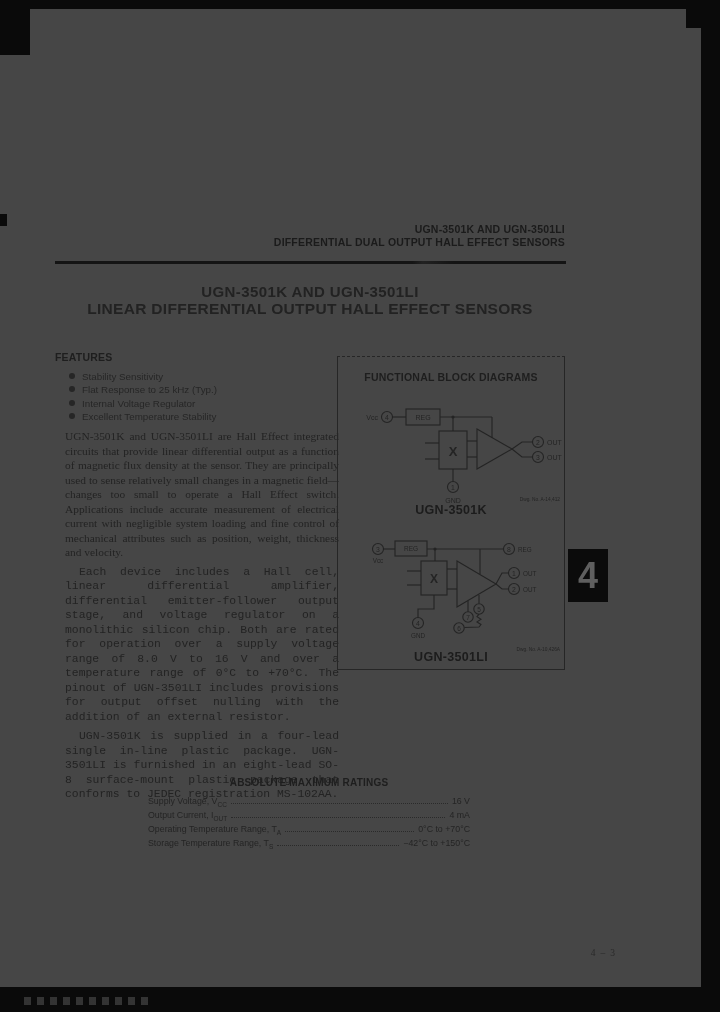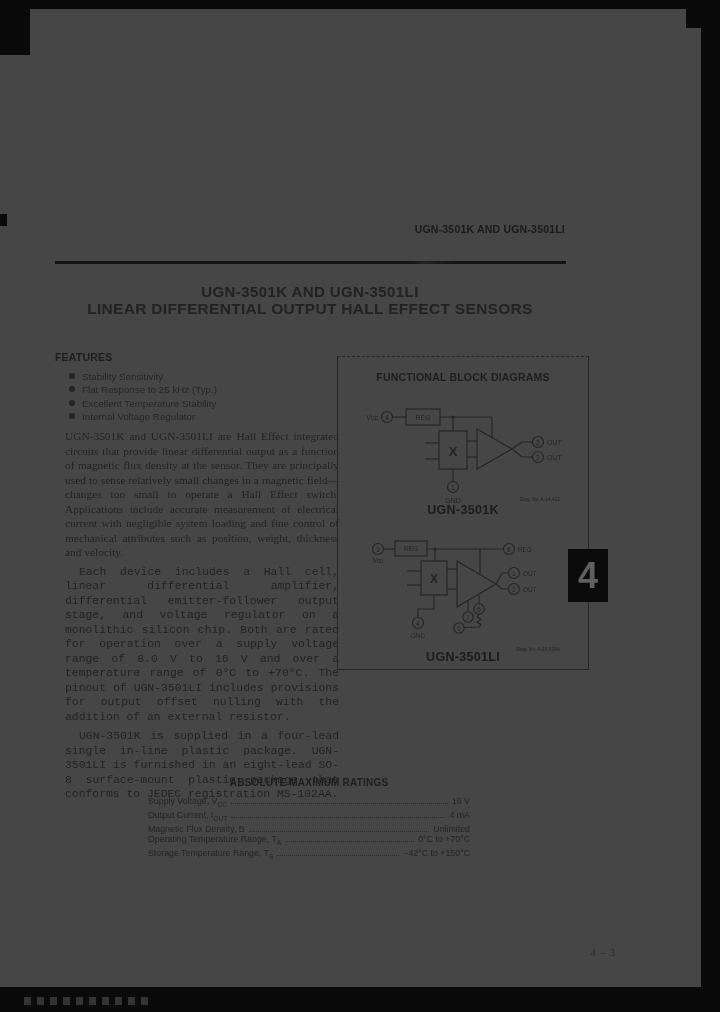--- a/index.html
+++ b/index.html
@@ -23,21 +23,21 @@
   #features li .dot{display:inline-block;width:6px;height:6px;border-radius:50%;
        background:#262626;margin-right:7px;vertical-align:1px;}
   
   #bodytext{position:absolute;left:50px;top:429px;width:289px;
        font-family:"Liberation Serif",serif;font-size:11.4px;line-height:14.5px;
        text-align:justify;color:#232323;}
   #bodytext p{margin:0 0 5px 15px;}
   #bodytext p + p{text-indent:14px;font-family:Liberation Mono, monospace;}
   
   #diagbox{position:absolute;left:337px;top:356px;width:226px;height:312px;
-       border:1px solid #262626;border-top-style:dashed;padding-left:24px;}
+       border:1px solid #262626;border-top-style:dashed;}
   #diagbox .dhead{position:absolute;top:14px;left:0;width:100%;text-align:center;
        font-size:10.5px;font-weight:bold;letter-spacing:.2px;}
   .dlabel{position:absolute;left:0;width:100%;text-align:center;font-size:12.5px;
        font-weight:bold;letter-spacing:.3px;color:#1c1c1c;}
   svg text{font-family:"Liberation Sans",sans-serif;fill:#242424;}
   
   #tab4{position:absolute;left:568px;top:549px;width:40px;height:53px;background:#0b0b0b;
        display:flex;align-items:center;justify-content:center;
        font-size:36px;font-weight:bold;color:#5f5f5f;}
   
@@ -61,35 +61,36 @@
   <div class="blk" style="left:0;top:0;width:720px;height:9px;"></div>
   <div class="blk" style="left:0;top:9px;width:30px;height:46px;"></div>
   <div class="blk" style="left:686px;top:0;width:34px;height:28px;"></div>
   <div class="blk" style="left:701px;top:0;width:19px;height:1012px;"></div>
   <div class="blk" style="left:0;top:987px;width:720px;height:25px;"></div>
   <div class="blk" style="left:0;top:214px;width:7px;height:12px;"></div>
   <div id="smudge"></div>
 
   <div id="hdr">
     <div>UGN-3501K AND UGN-3501LI</div>
+    <div>DIFFERENTIAL DUAL OUTPUT HALL EFFECT SENSORS</div>
   </div>
   <div id="hdr-rule"></div>
 
   <div id="title">
     <div class="t1">UGN-3501K AND UGN-3501LI</div>
     <div class="t2">LINEAR DIFFERENTIAL OUTPUT HALL EFFECT SENSORS</div>
   </div>
 
   <div id="features">
     <h3>FEATURES</h3>
     <ul>
         <li><span class="dot"></span><span>Stability Sensitivity</span></li>
         <li><span class="dot"></span><span>Flat Response to 25 kHz (Typ.)</span></li>
+        <li><span class="dot"></span><span>Internal Voltage Regulator</span></li>
         <li><span class="dot"></span><span>Excellent Temperature Stability</span></li>
-        <li><span class="dot"></span><span>Internal Voltage Regulator</span></li>
       </ul>
   </div>
 
   <div id="bodytext">
     <p>UGN-3501K and UGN-3501LI are Hall Effect integrated circuits that provide linear differential output as a function of magnetic flux density at the sensor. They are principally used to sense relatively small changes in a magnetic field—changes too small to operate a Hall Effect switch. Applications include accurate measurement of electrical current with negligible system loading and fine control of mechanical attributes such as position, weight, thickness and velocity.</p>
     <p>Each device includes a Hall cell, linear differential amplifier, differential emitter-follower output stage, and voltage regulator on a monolithic silicon chip. Both are rated for operation over a supply voltage range of 8.0 V to 16 V and over a temperature range of 0°C to +70°C. The pinout of UGN-3501LI includes provisions for output offset nulling with the addition of an external resistor.</p>
     <p>UGN-3501K is supplied in a four-lead single in-line plastic package. UGN-3501LI is furnished in an eight-lead SO-8 surface-mount plastic package that conforms to JEDEC registration MS-102AA.</p>
   </div>
 
   <div id="diagbox">
@@ -185,25 +186,20 @@
           <span>Supply Voltage, V<sub>CC</sub></span>
           <span class="lead"></span>
           <span>16 V</span>
         </div>
         <div class="rrow">
           <span>Output Current, I<sub>OUT</sub></span>
           <span class="lead"></span>
           <span>4 mA</span>
         </div>
         <div class="rrow">
-          <span>Magnetic Flux Density, B</span>
-          <span class="lead"></span>
-          <span>Unlimited</span>
-        </div>
-        <div class="rrow">
           <span>Operating Temperature Range, T<sub>A</sub></span>
           <span class="lead"></span>
           <span>0°C to +70°C</span>
         </div>
         <div class="rrow">
           <span>Storage Temperature Range, T<sub>S</sub></span>
           <span class="lead"></span>
           <span>−42°C to +150°C</span>
         </div>
       </div>

